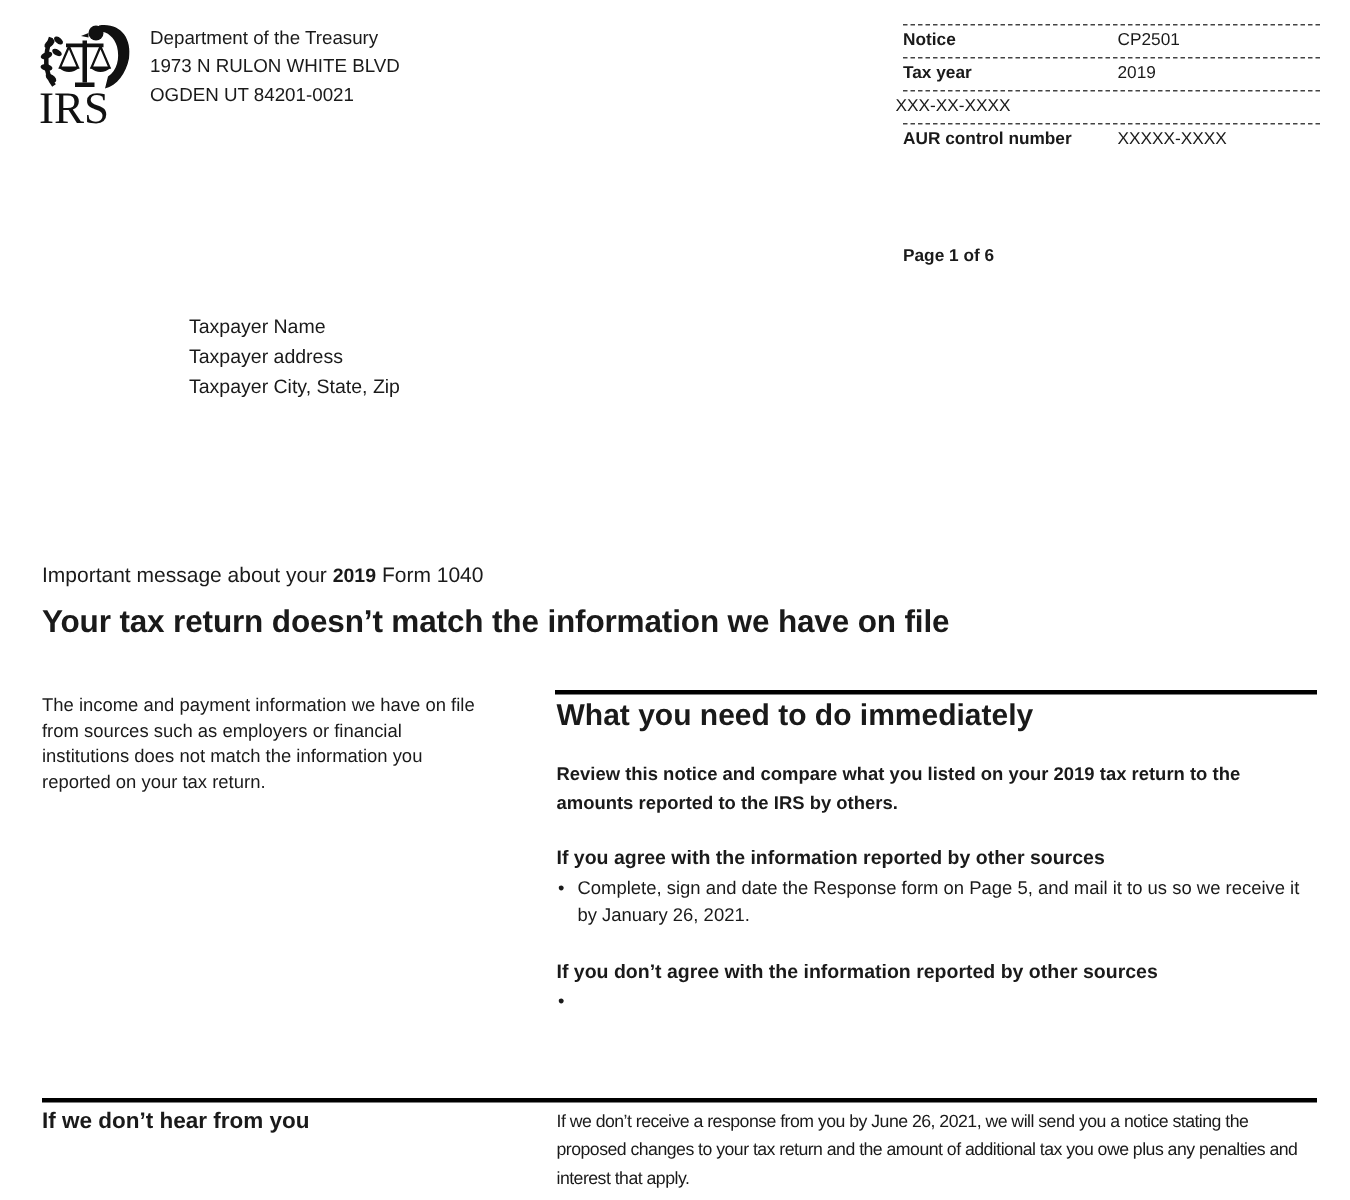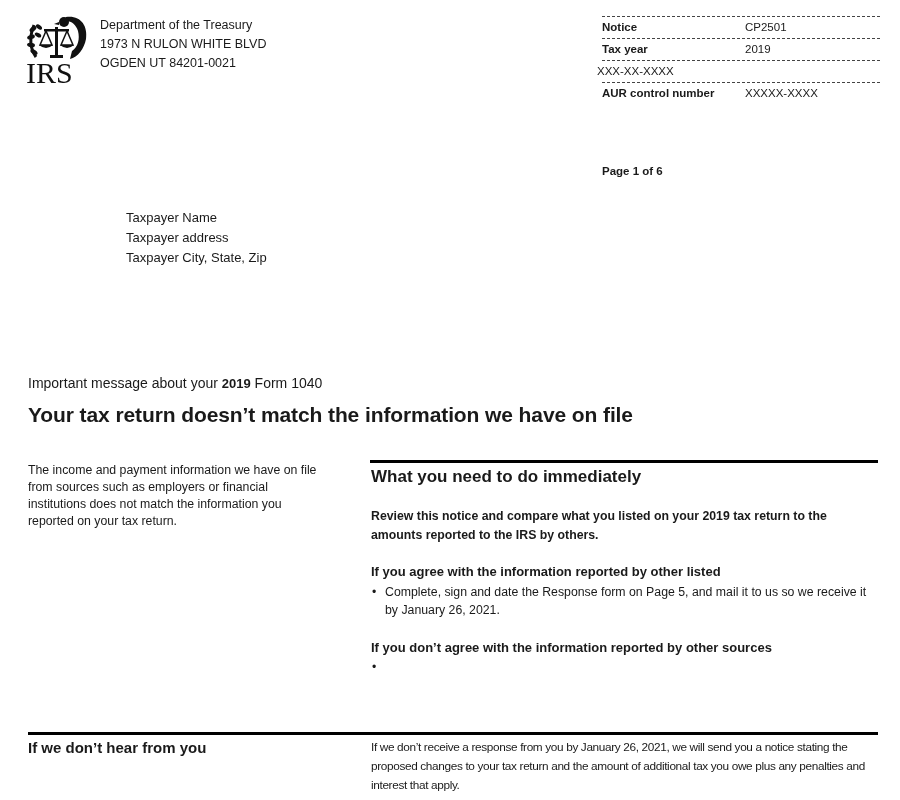--- a/index.html
+++ b/index.html
@@ -24,21 +24,21 @@
 
     .recipient { position: absolute; left: 100px; top: 208px; font-size: 13px; line-height: 20px; margin-left: 26px; }
 
     .intro { position: absolute; left: 28px; top: 374px; font-size: 14px; line-height: 18px; }
     .intro .yr { font-weight: bold; font-size: 13px; }
     .headline { position: absolute; left: 28px; top: 401px; font-size: 21px; font-weight: bold; line-height: 28px; letter-spacing: -0.1px; white-space: nowrap; }
 
     .left-note { position: absolute; left: 28px; top: 462px; width: 290px; font-size: 12.3px; line-height: 17px; }
 
     .rule-top { position: absolute; left: 370px; top: 460px; width: 508px; height: 3px; background: #000; }
-    .todo-heading { position: absolute; left: 371px; top: 466px; font-size: 17px; font-weight: bold; line-height: 22px; }
+    .todo-heading { position: absolute; left: 371px; top: 466px; font-size: 20px; font-weight: bold; line-height: 22px; }
     .review { position: absolute; left: 371px; top: 507px; width: 500px; font-size: 12.3px; line-height: 19px; font-weight: bold; }
 
     .sub-heading { position: absolute; left: 371px; font-size: 13px; font-weight: bold; line-height: 18px; white-space: nowrap; }
     .bullet { position: absolute; left: 371px; width: 500px; font-size: 12.3px; line-height: 18px; padding-left: 14px; }
     .bullet .dot { position: absolute; left: 1px; top: 0; }
 
     .rule-bottom { position: absolute; left: 28px; top: 732px; width: 850px; height: 3px; background: #000; }
     .hear-heading { position: absolute; left: 28px; top: 738px; font-size: 15px; font-weight: bold; line-height: 20px; }
     .hear-body { position: absolute; left: 371px; top: 738px; width: 510px; font-size: 11.8px; line-height: 19px; letter-spacing: -0.35px; }
   </style>
@@ -107,26 +107,26 @@
 
 <div class="intro"><span style="white-space:pre;">Important message about your </span><span class="yr">2019</span><span style="white-space:pre;"> Form 1040</span></div>
 <h1 class="headline">Your tax return doesn’t match the information we have on file</h1>
 
 <p class="left-note">The income and payment information we have on file from sources such as employers or financial institutions does not match the information you reported on your tax return.</p>
 
 <div class="rule-top"></div>
 <h2 class="todo-heading">What you need to do immediately</h2>
 <p class="review">Review this notice and compare what you listed on your 2019 tax return to the amounts reported to the IRS by others.</p>
 
-<div class="sub-heading" style="top:563px;">If you agree with the information reported by other listed</div>
+<div class="sub-heading" style="top:563px;">If you agree with the information reported by other sources</div>
 <div class="bullet" style="top:583px;">
   <span class="dot">•</span>
   <span>Complete, sign and date the Response form on Page 5, and mail it to us so we receive it by January 26, 2021.</span>
 </div>
 
 <div class="sub-heading" style="top:639px;">If you don’t agree with the information reported by other sources</div>
 <div class="bullet" style="top:658px;">
   <span class="dot">•</span>
 </div>
 
 <div class="rule-bottom"></div>
 <h2 class="hear-heading">If we don’t hear from you</h2>
-<p class="hear-body">If we don’t receive a response from you by January 26, 2021, we will send you a notice stating the proposed changes to your tax return and the amount of additional tax you owe plus any penalties and interest that apply.</p>
+<p class="hear-body">If we don’t receive a response from you by June 26, 2021, we will send you a notice stating the proposed changes to your tax return and the amount of additional tax you owe plus any penalties and interest that apply.</p>
 
 </body></html>

